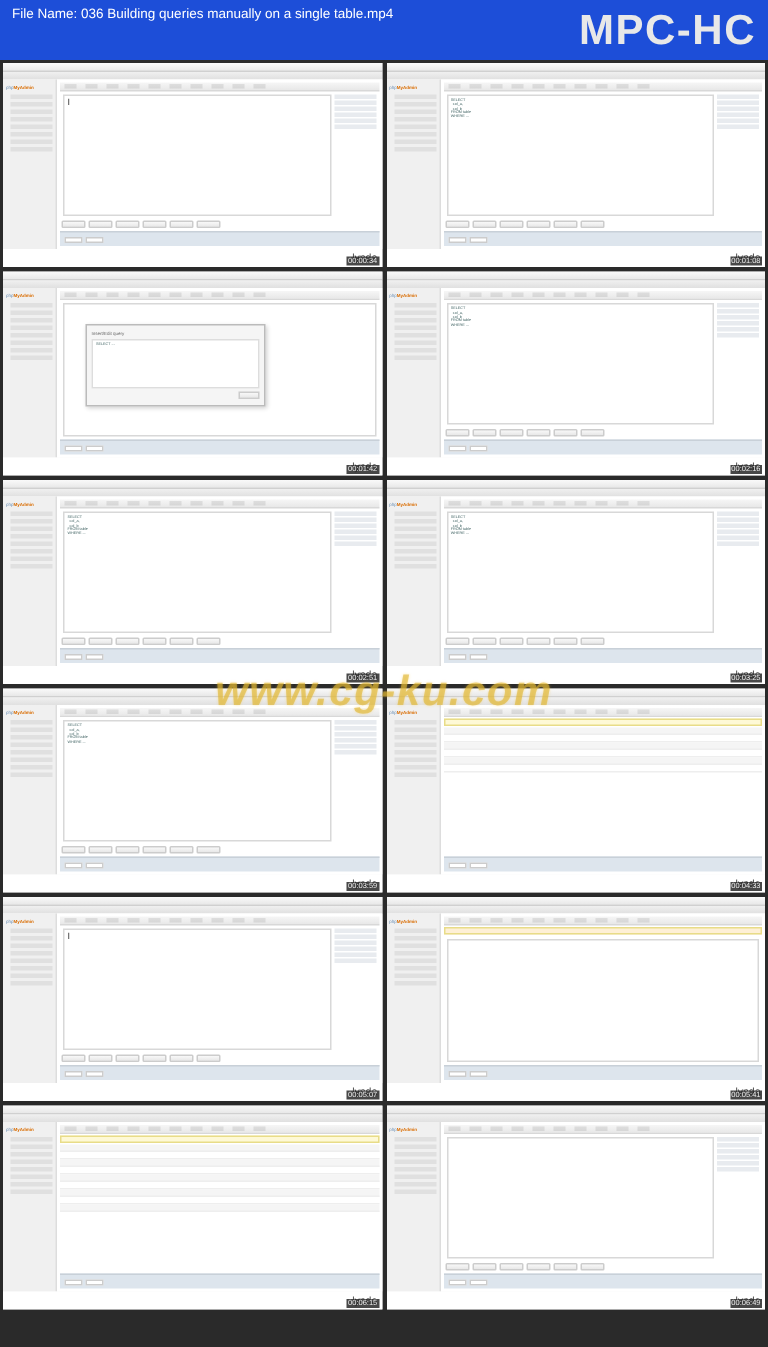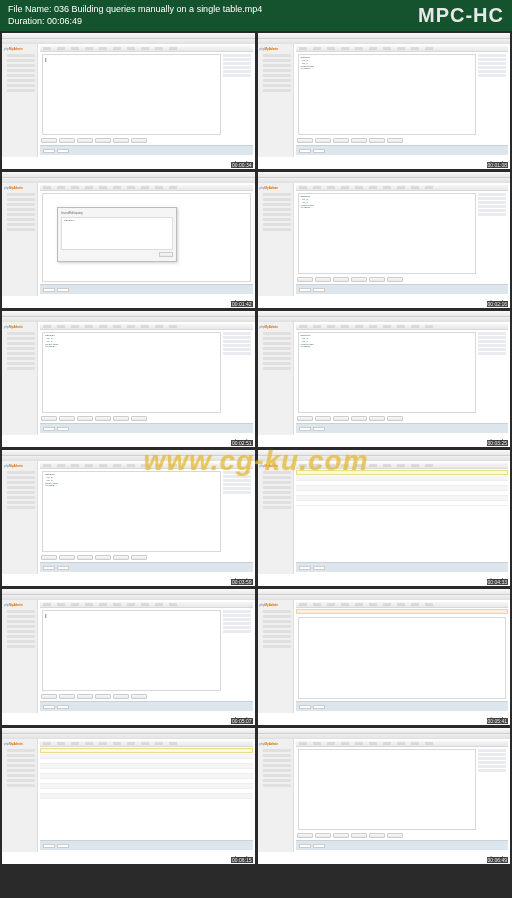--- a/index.html
+++ b/index.html
@@ -7,32 +7,32 @@
     width: 512px;
     height: 898px;
     background: #2a2a2a;
     font-family: Arial, sans-serif;
     font-size: 10px;
     color: #fff;
     position: relative;
     overflow: hidden;
   }
   .header {
-    background: #14532d;
+    background: #1d4ed8;
     padding: 4px 8px;
     display: flex;
     justify-content: space-between;
     align-items: flex-start;
   }
   .file-info {
     font-size: 9px;
     line-height: 1.3;
   }
   .app-title {
-    font-size: 20px;
+    font-size: 28px;
     font-weight: bold;
     letter-spacing: 1px;
     color: #e8e8e8;
   }
   .grid {
     display: grid;
     grid-template-columns: 1fr 1fr;
     gap: 3px;
     padding: 2px;
   }
@@ -259,21 +259,20 @@
     font-size: 6px;
     color: #333;
   }
 </style>
 </head>
 <body>
 
 <div class="header">
   <div class="file-info">
     <div><span>File Name:</span> <span>036 Building queries manually on a single table.mp4</span></div>
-    <div><span>Duration:</span> <span>00:06:49</span></div>
   </div>
   <div class="app-title">MPC-HC</div>
 </div>
 
 <div class="grid" id="grid">
     <div class="thumb">
     <div class="thumb-titlebar"></div>
     <div class="thumb-tabs"></div>
     <div class="thumb-body">
 

